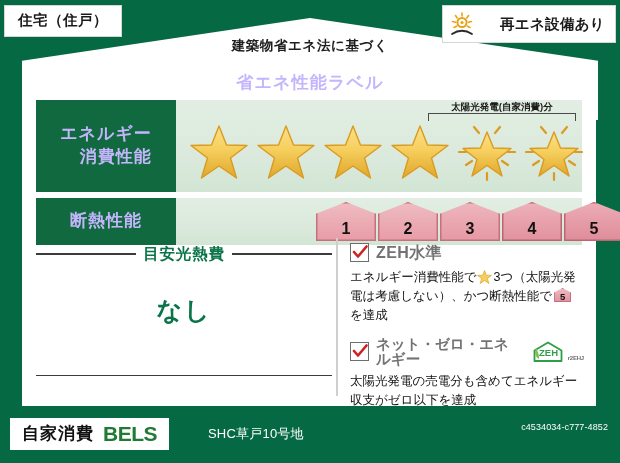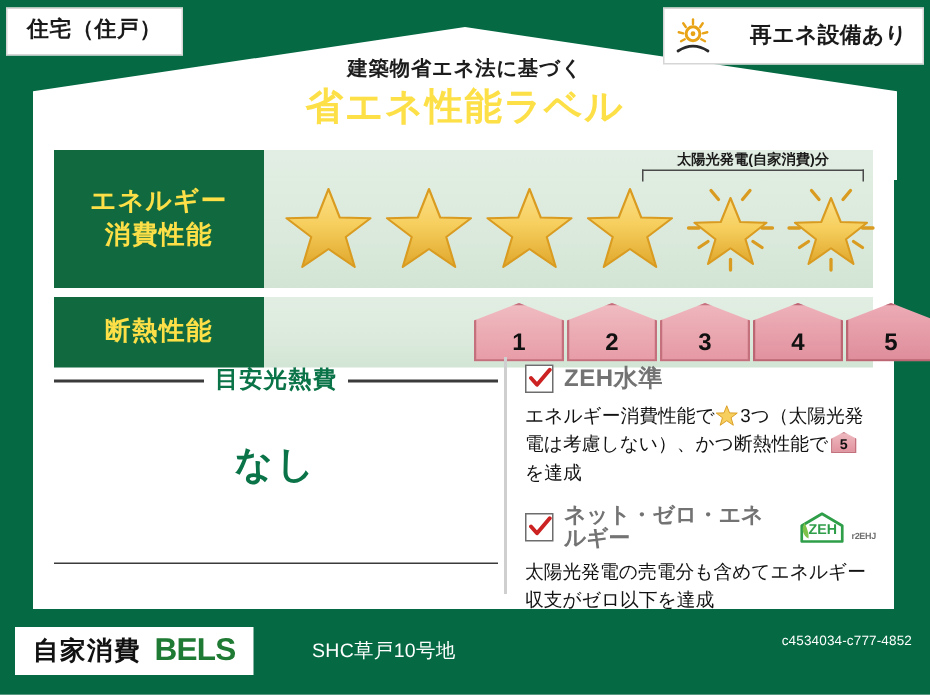--- a/index.html
+++ b/index.html
@@ -34,34 +34,34 @@
     display:flex;align-items:center;gap:23px;
     z-index:6;
   }
   .badge-top-right .txt{font-size:14.5px;font-weight:700;color:#1a1a1a;letter-spacing:.3px;line-height:1;}
   .sun-icon{width:28px;height:26px;flex:0 0 28px;}
 
   .title-wrap{
     position:absolute;left:0;top:38px;width:620px;text-align:center;z-index:5;
   }
   .title-sub{font-size:13.5px;font-weight:700;color:#1d1d1d;letter-spacing:.6px;line-height:1.2;}
-  .title-main{font-size:25px;font-weight:700;color:#fde047;letter-spacing:1.2px;margin-top:3px;line-height:1.15;}
+  .title-main{font-size:17px;font-weight:700;color:#c4b5fd;letter-spacing:1.2px;margin-top:19px;line-height:1.15;}
 
   
   .card{
     position:absolute;left:22px;top:88px;width:574px;height:318px;
     background:#fff;box-sizing:border-box;
   }
 
   
   .perf{position:absolute;left:14px;top:12px;width:546px;}
   .row{display:flex;align-items:stretch;margin-bottom:6px;}
   .row-label{
-    flex:0 0 140px;background:#10693f;color:#fde047;
-    display:flex;align-items:center;justify-content:center;text-align:center;
+    flex:0 0 140px;background:#10693f;color:#c4b5fd;
+    display:flex;align-items:center;justify-content:center;text-align:right;
     font-size:17px;font-weight:700;letter-spacing:1px;line-height:1.35;
   }
   .row-body{
     flex:1;background:linear-gradient(180deg,#e2eee3 0%,#dceadd 55%,#d2e5d4 100%);
     position:relative;
     padding-left:30px;
   }
   .row-energy .row-body{height:92px;}
   .row-energy .row-label{height:92px;}
   .row-insul .row-body{height:47px;}

